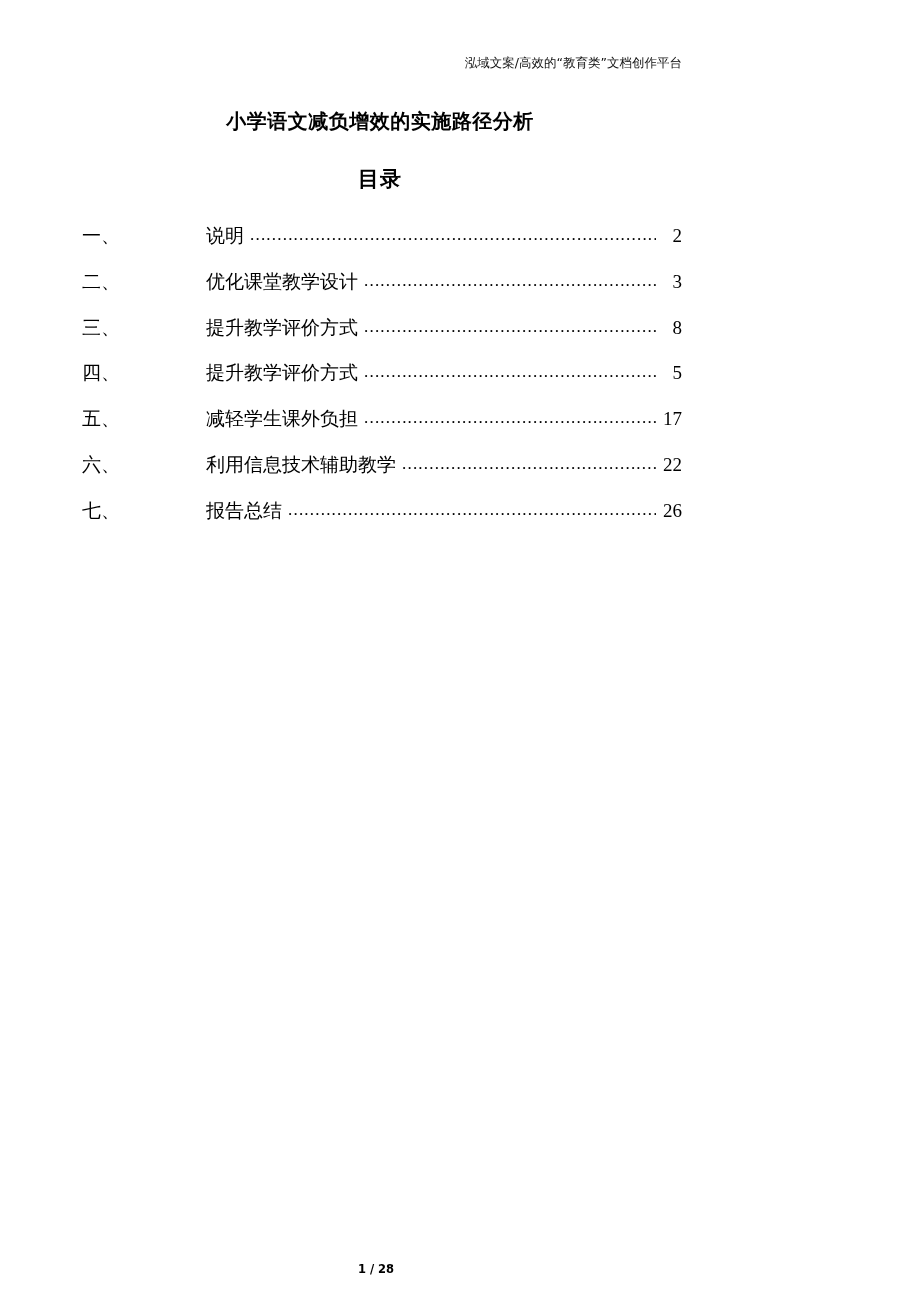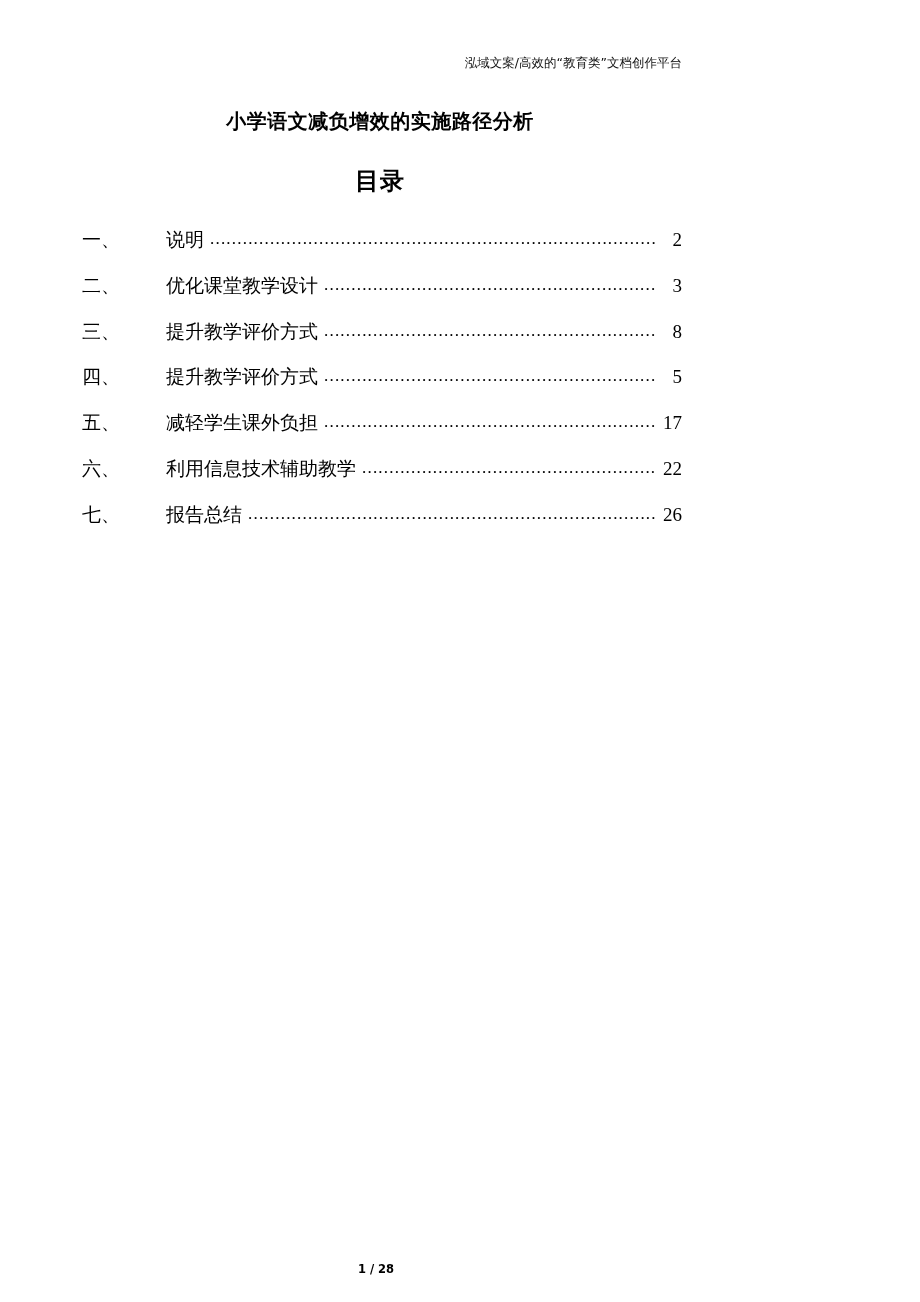--- a/index.html
+++ b/index.html
@@ -38,21 +38,21 @@
     font-family: "DejaVu Sans", "Liberation Sans", sans-serif;
     font-size: 20px;
     font-weight: bold;
     color: #000000;
     margin-top: 36px;
     letter-spacing: 0.5px;
   }
   .toc-title {
     text-align: center;
     font-family: "Liberation Serif", "DejaVu Serif", serif;
-    font-size: 24px;
+    font-size: 21px;
     font-weight: bold;
     margin-top: 30px;
     letter-spacing: 1px;
   }
   .toc {
     margin-top: 32px;
   }
   .toc-row {
     display: flex;
     align-items: baseline;
@@ -63,20 +63,21 @@
   }
   .toc-num {
     width: 88px;
     flex: 0 0 88px;
     padding-left: 4px;
     box-sizing: border-box;
   }
   .toc-label {
     flex: 0 0 auto;
     padding-right: 6px;
+    margin-left: 40px;
   }
   .toc-dots {
     flex: 1 1 auto;
     overflow: hidden;
     font-size: 17px;
     letter-spacing: 1.2px;
     color: #000;
     transform: translateY(-2px);
   }
   .toc-page {

